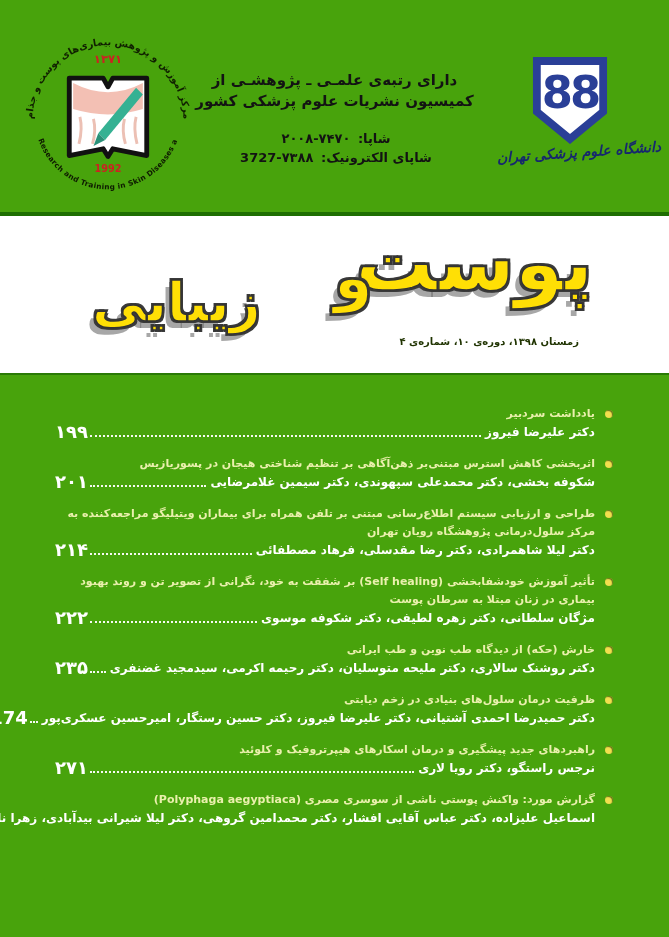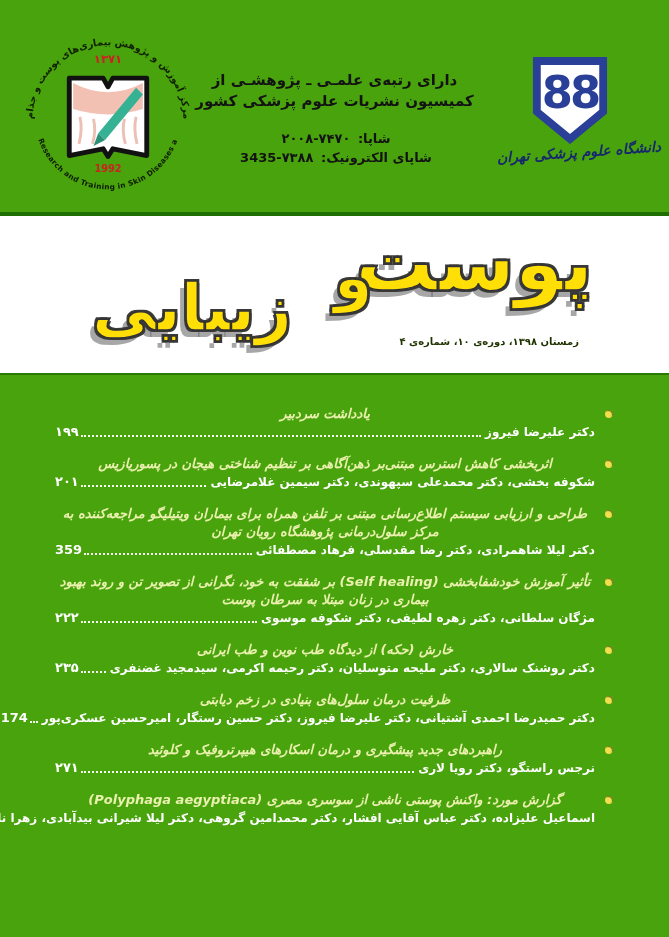--- a/index.html
+++ b/index.html
@@ -39,43 +39,43 @@
   .mast-word{
     position:absolute;color:var(--title-yellow);font-weight:bold;direction:rtl;
     -webkit-text-stroke:1.5px var(--title-outline);
     text-shadow:
       2px 2px 0 #3a3a3a,-2px 2px 0 #3a3a3a,2px -2px 0 #3a3a3a,-2px -2px 0 #3a3a3a,
       -6px 7px 0 rgba(95,95,95,.55);
     line-height:1;
   }
   .w-poost{top:224px;right:76px;font-size:78px;}
   .w-va{top:247px;left:334px;font-size:62px;}
-  .w-zibaee{top:276px;left:92px;font-size:64px;}
+  .w-zibaee{top:276px;left:92px;font-size:54px;}
   .issue-info{
     position:absolute;top:336px;right:90px;direction:rtl;
     color:var(--issue-text);font-size:10px;font-weight:bold;
   }
   
   .toc{position:absolute;top:405px;right:58px;left:55px;direction:rtl;}
   .toc-entry{position:relative;margin-bottom:14px;padding-right:16px;}
   .toc-bullet{
     position:absolute;right:-2px;top:5px;width:8px;height:8px;border-radius:50%;
     background:var(--bullet);box-shadow:inset -1px 1px 1px rgba(40,70,0,.7);
   }
   .toc-title{
-    color:var(--toc-title);font-style:italic;font-size:13px;line-height:18px;
-    font-weight:bold;text-align:center;
+    color:var(--toc-title);font-size:11px;line-height:18px;
+    font-weight:bold;text-align:right;
   }
   .toc-authors-row{
     display:flex;direction:rtl;align-items:flex-end;
     color:var(--toc-text);font-size:12px;font-weight:bold;line-height:18px;
   }
   .toc-authors{white-space:nowrap;}
   .toc-leader{flex:1;min-width:8px;border-bottom:2px dotted rgba(255,255,255,.95);margin:0 4px 4px 2px;}
-  .toc-page{white-space:nowrap;font-size:13px;}
+  .toc-page{white-space:nowrap;font-size:18px;}
 </style>
 </head>
 <body>
 
 <svg class="left-logo" width="184" height="184" viewBox="0 0 190 190">
   <defs>
     <path id="arcTop" d="M17,104 A78,78 0 0 1 173,104"></path>
     <path id="arcBottom" d="M24,126 A76,76 0 0 0 166,126"></path>
   </defs>
   <text font-size="10" font-weight="bold" fill="#102000" direction="rtl">
@@ -99,21 +99,21 @@
 <div class="header-center">
   <div class="hc-line">دارای رتبه‌ی علمـی ـ پژوهشـی از</div>
   <div class="hc-line">کمیسیون نشریات علوم پزشکی کشور</div>
   <div class="issn-block">
     <div class="issn-row">
       <span>شاپا:</span>
       <span class="num-ltr">۲۰۰۸-۷۴۷۰</span>
     </div>
     <div class="issn-row">
       <span>شاپای الکترونیک:</span>
-      <span class="num-ltr">3435-۷۳۸۸</span>
+      <span class="num-ltr">3727-۷۳۸۸</span>
     </div>
   </div>
 </div>
 
 <svg class="right-emblem" width="78" height="88" viewBox="0 0 80 90">
   <path d="M6,5 H74 V57 L40,85 L6,57 Z" fill="#ffffff" stroke="#2a3f97" stroke-width="8" stroke-linejoin="miter"></path>
   <text x="40" y="53" text-anchor="middle" font-size="46" font-weight="bold" fill="#2a3f97" letter-spacing="-3" font-family="DejaVu Sans, sans-serif">88</text>
 </svg>
 <div class="uni-name">دانشگاه علوم پزشکی تهران</div>
 
@@ -146,21 +146,21 @@
       <span class="toc-page t-page">۲۰۱</span>
     </div>
   </div>
 
   <div class="toc-entry">
     <span class="toc-bullet"></span>
     <div class="toc-title t-title">طراحی و ارزیابی سیستم اطلاع‌رسانی مبتنی بر تلفن همراه برای بیماران ویتیلیگو مراجعه‌کننده به مرکز سلول‌درمانی پژوهشگاه رویان تهران</div>
     <div class="toc-authors-row">
       <span class="toc-authors t-authors">دکتر لیلا شاهمرادی، دکتر رضا مقدسلی، فرهاد مصطفائی</span>
       <span class="toc-leader"></span>
-      <span class="toc-page t-page">359</span>
+      <span class="toc-page t-page">۲۱۴</span>
     </div>
   </div>
 
   <div class="toc-entry">
     <span class="toc-bullet"></span>
     <div class="toc-title t-title">تأثیر آموزش خودشفابخشی (Self healing) بر شفقت به خود، نگرانی از تصویر تن و روند بهبود بیماری در زنان مبتلا به سرطان پوست</div>
     <div class="toc-authors-row">
       <span class="toc-authors t-authors">مژگان سلطانی، دکتر زهره لطیفی، دکتر شکوفه موسوی</span>
       <span class="toc-leader"></span>
       <span class="toc-page t-page">۲۲۲</span>

